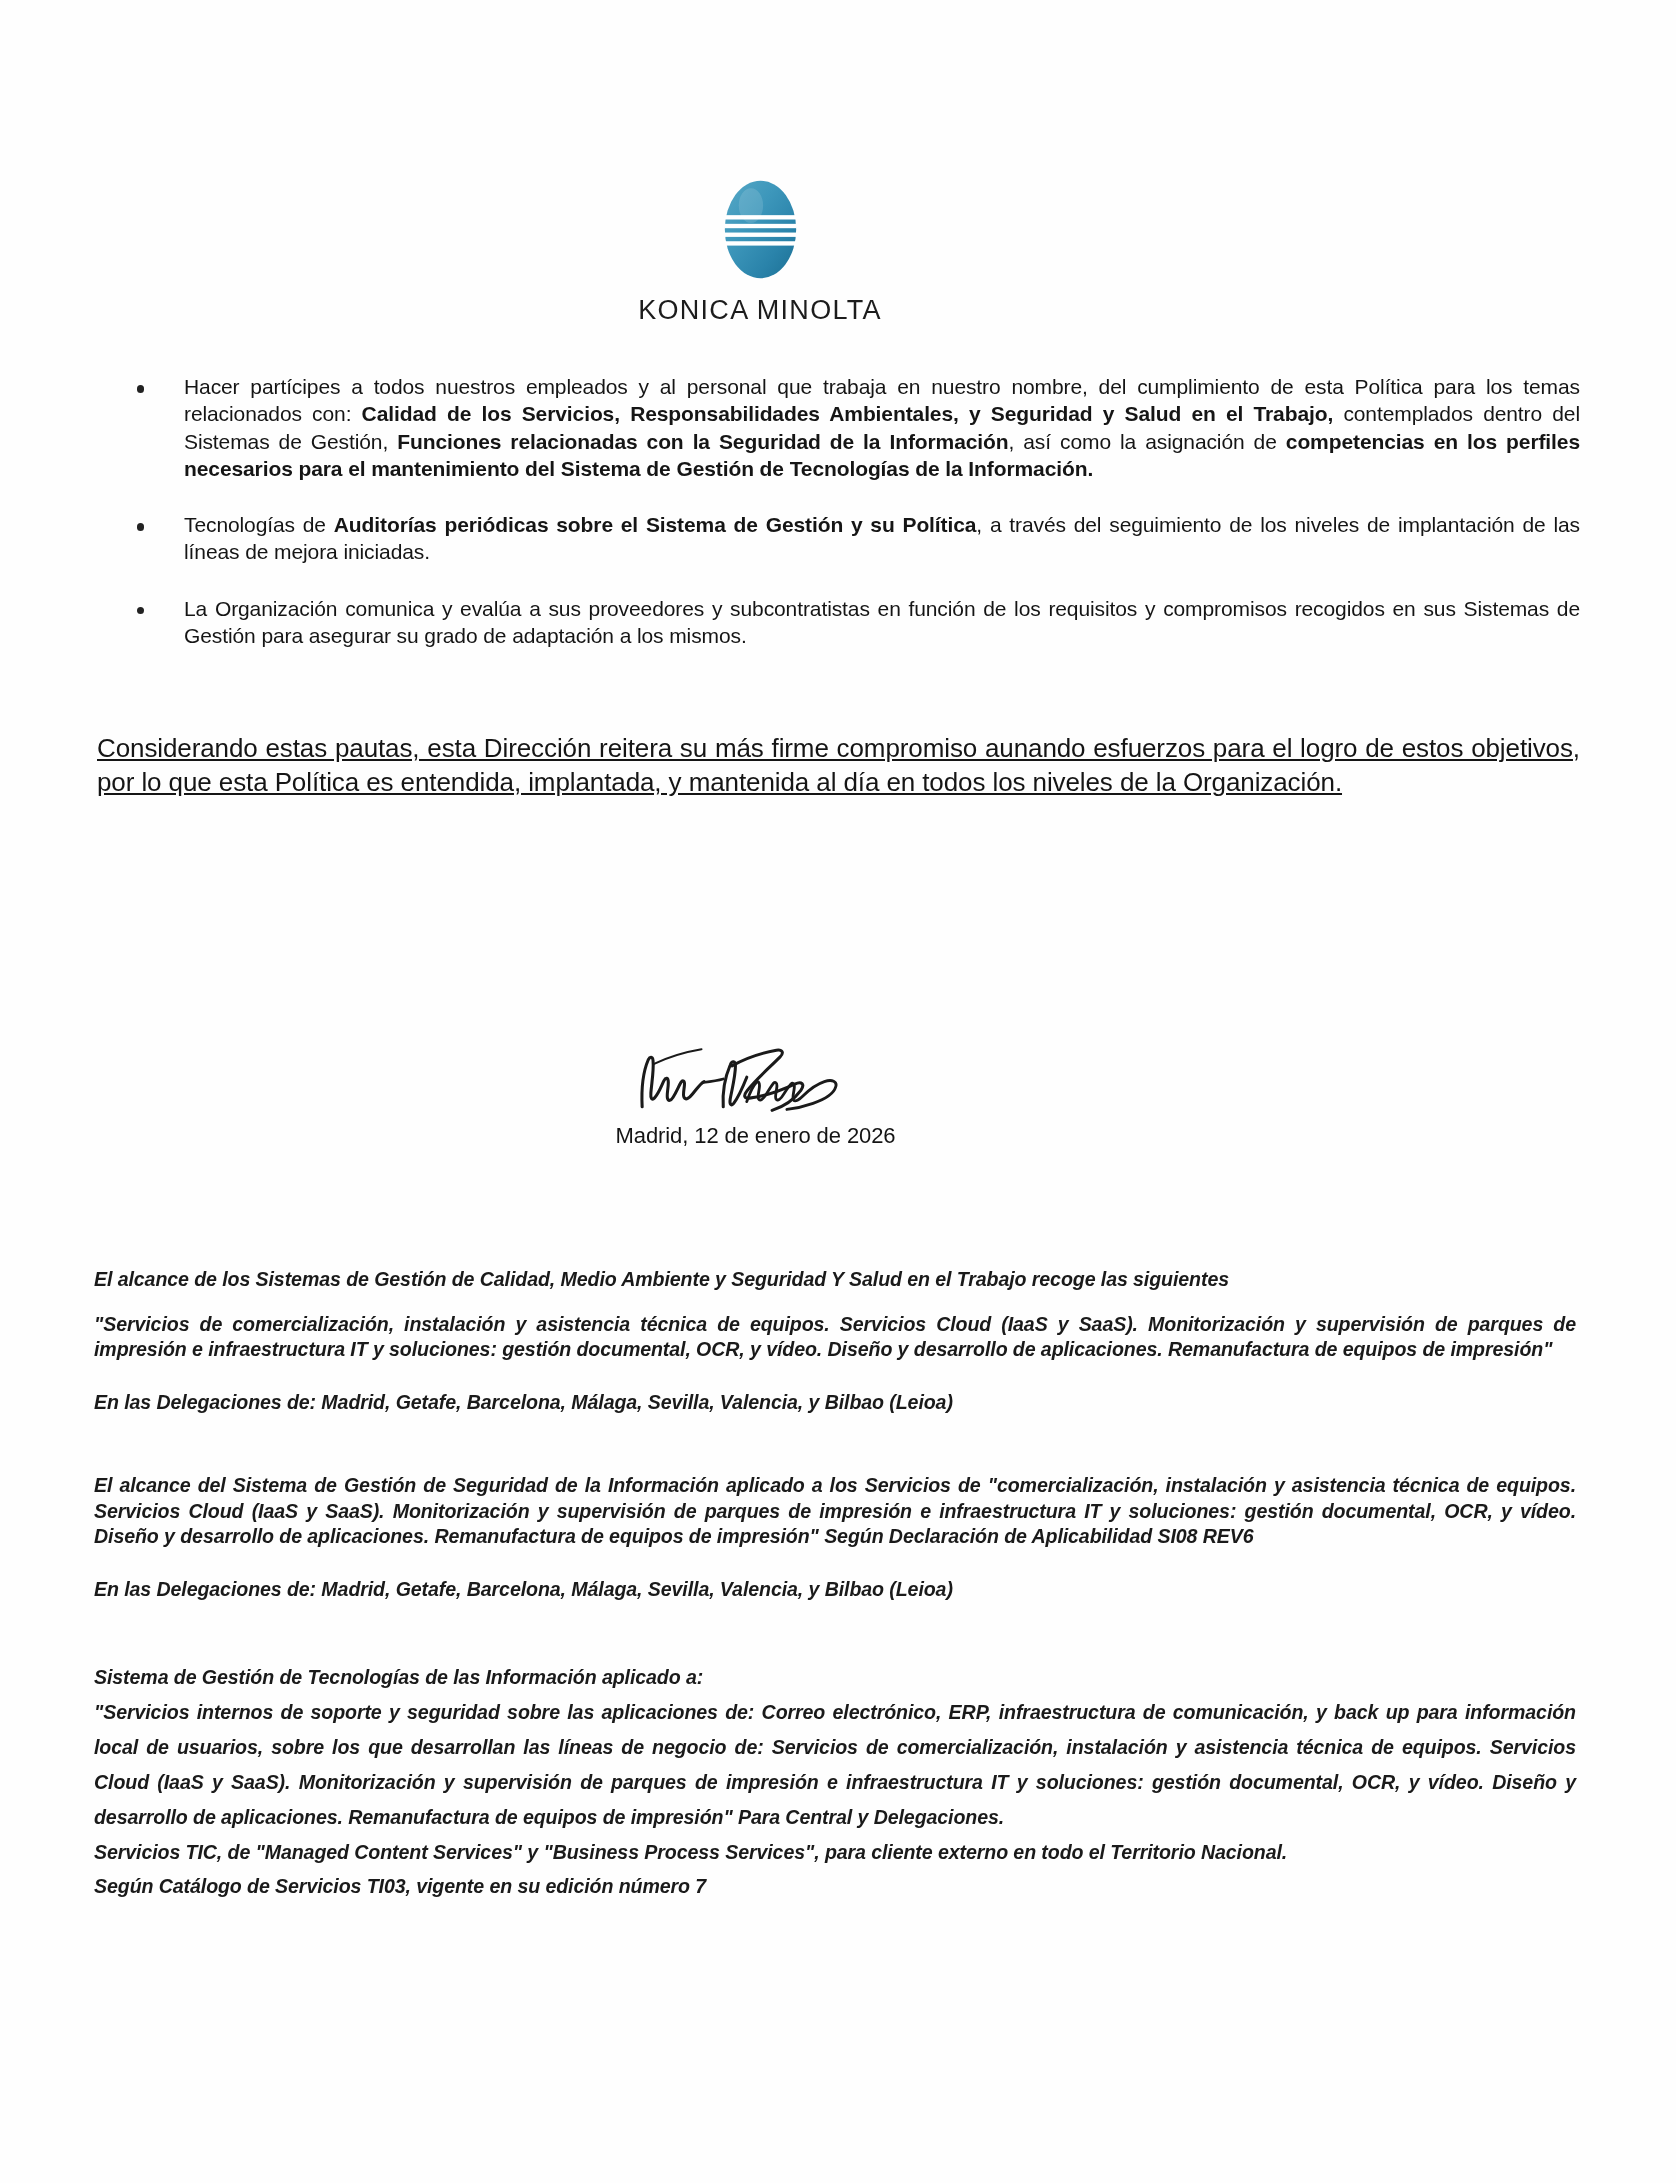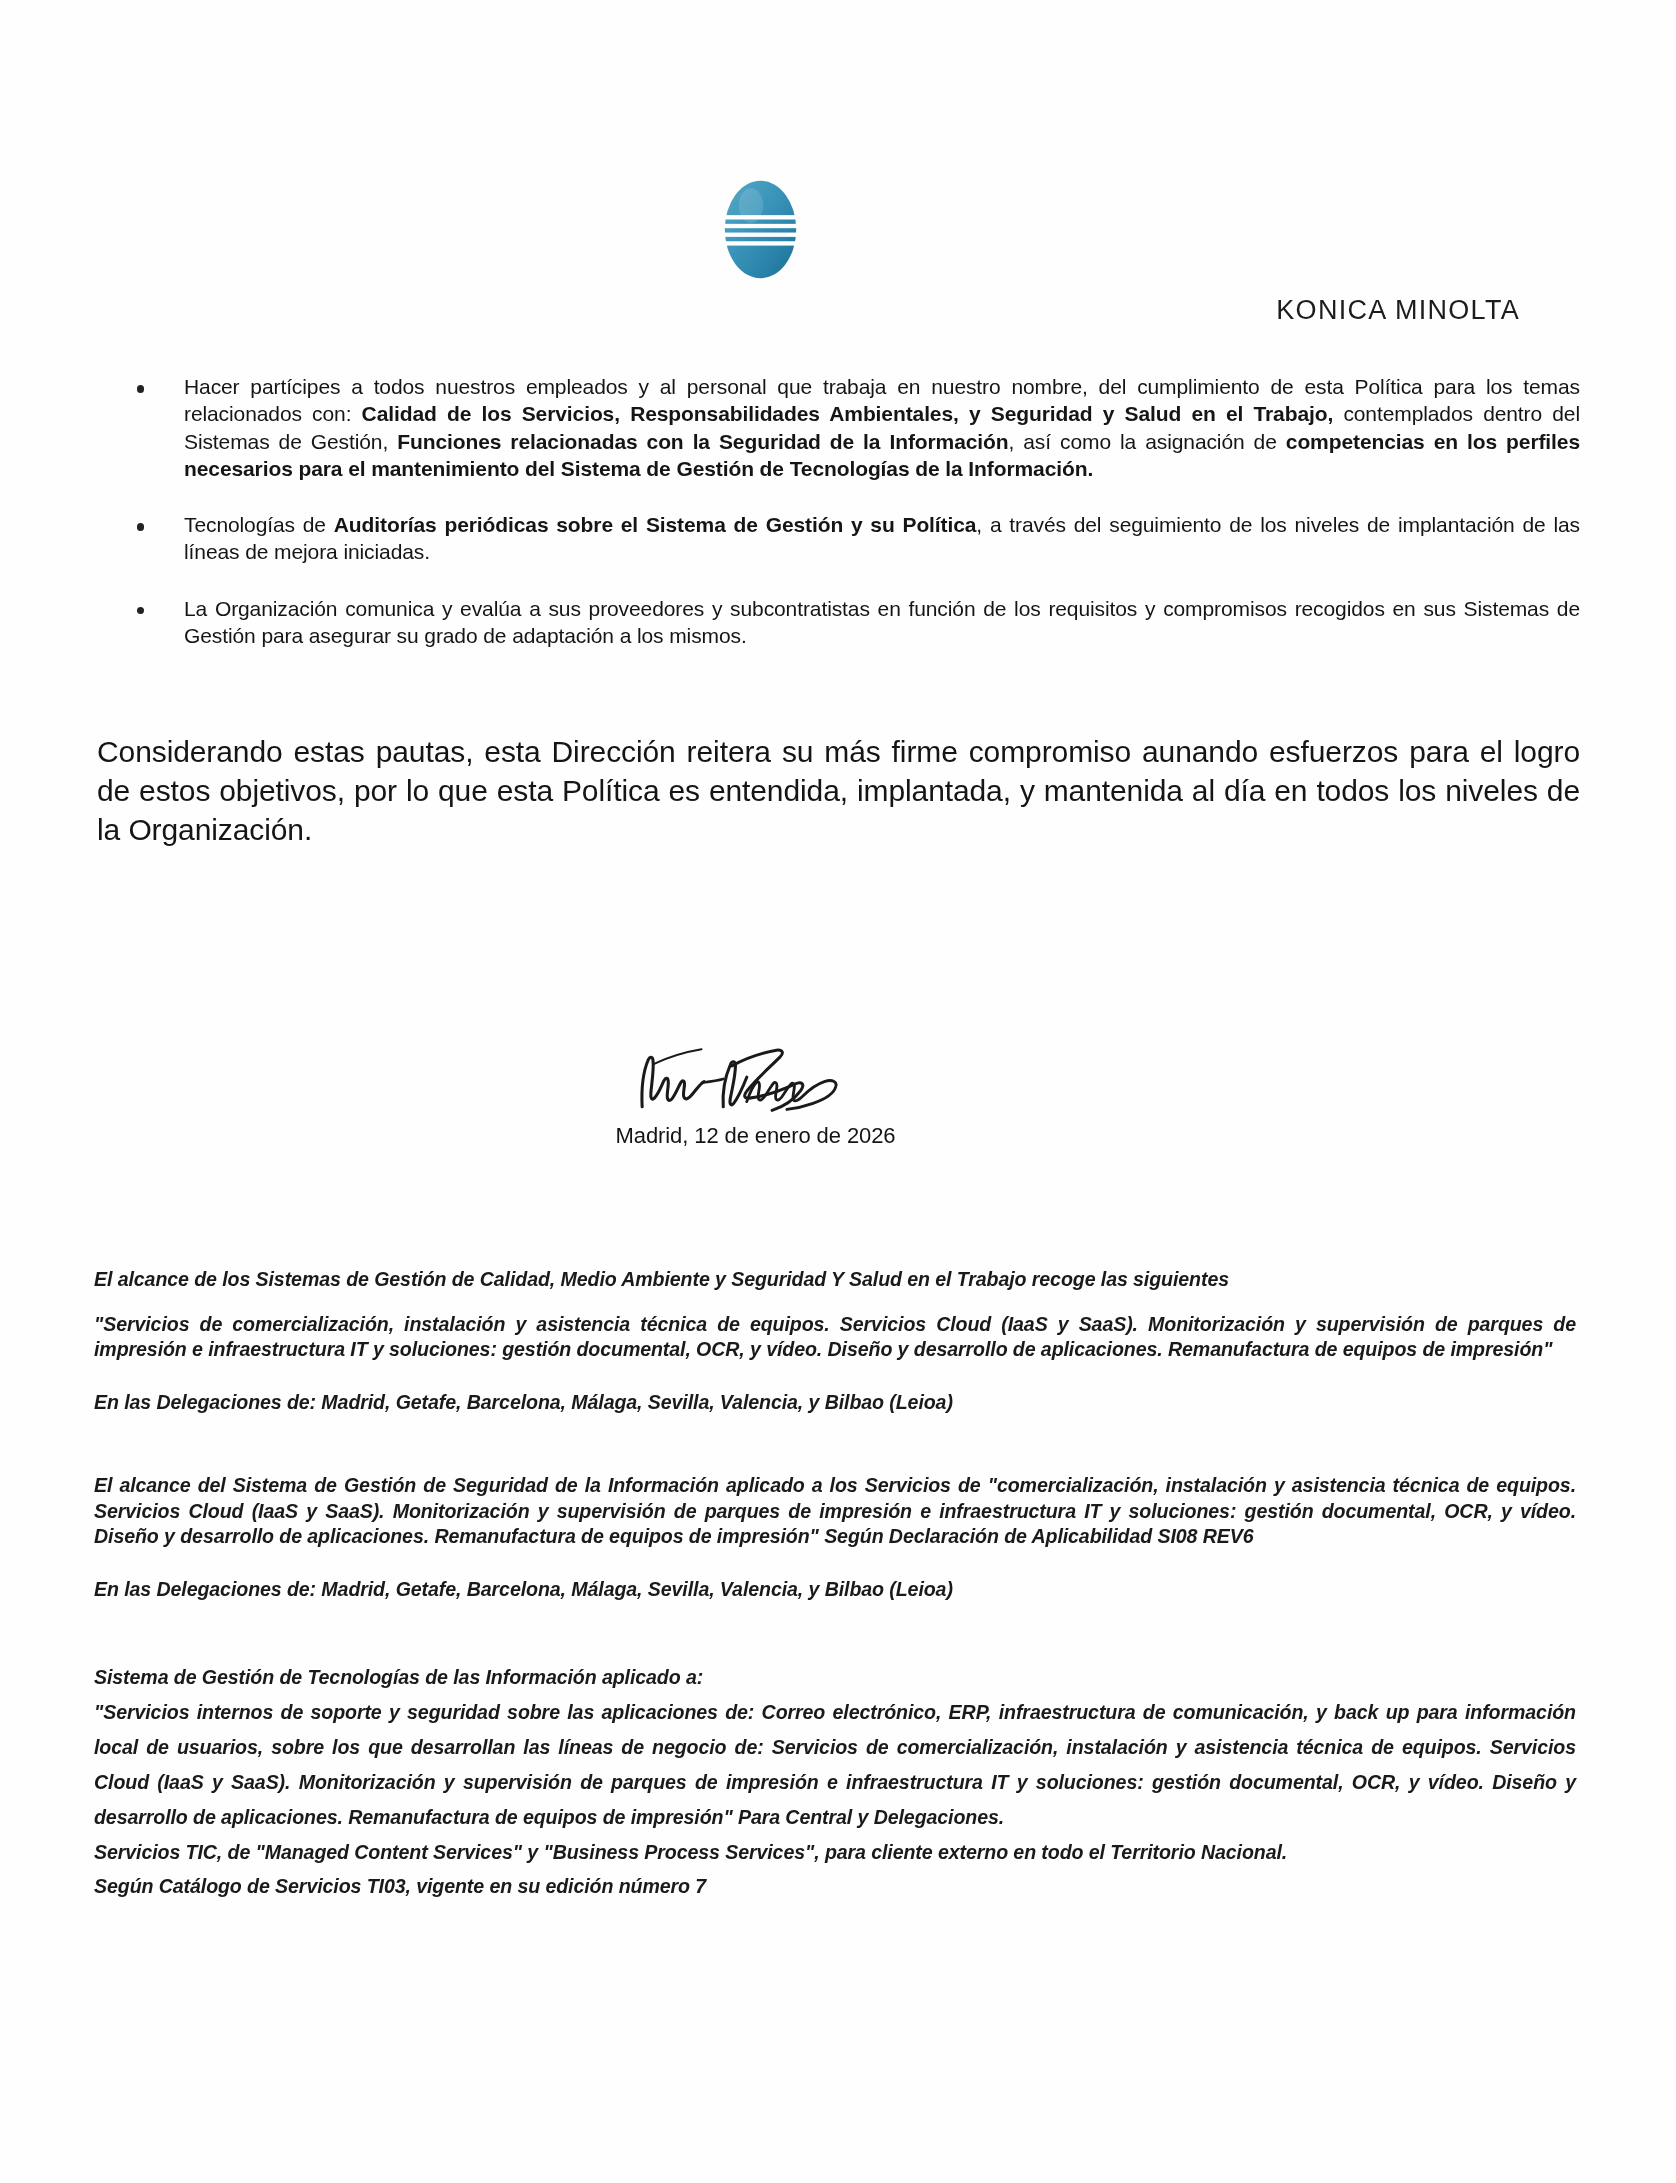--- a/index.html
+++ b/index.html
@@ -23,21 +23,21 @@
     background: #fefefe;
     box-sizing: border-box;
   }
 
   
   .logo-block {
     position: absolute;
     top: 175px;
     left: 0;
     width: 1520px;
-    text-align: right;
+    text-align: center;
   }
   .logo-mark {
     width: 87px;
     height: 109px;
     margin: 0 auto;
     display: block;
   }
   .logo-wordmark {
     margin-top: 11.4px;
     font-family: "Liberation Sans", sans-serif;
@@ -82,25 +82,26 @@
     display: block;
   }
   ul.bullets > li:nth-child(1) { margin-bottom: 29px; }
   ul.bullets > li:nth-child(2) { margin-bottom: 29px; }
   ul.bullets > li:nth-child(3) { margin-bottom: 0; }
 
   .b { font-weight: bold; }
 
   .closing-para {
     margin-top: 83px;
-    font-size: 30px;
+    font-size: 26px;
     line-height: 1.30;
     text-align: justify;
     letter-spacing: -0.1px;
     padding-left: 0px;
+    text-decoration: underline;
   }
 
   
   .sig-wrap {
     position: absolute;
     top: 1037px;
     left: 559px;
     width: 393px;
     text-align: center;
   }

